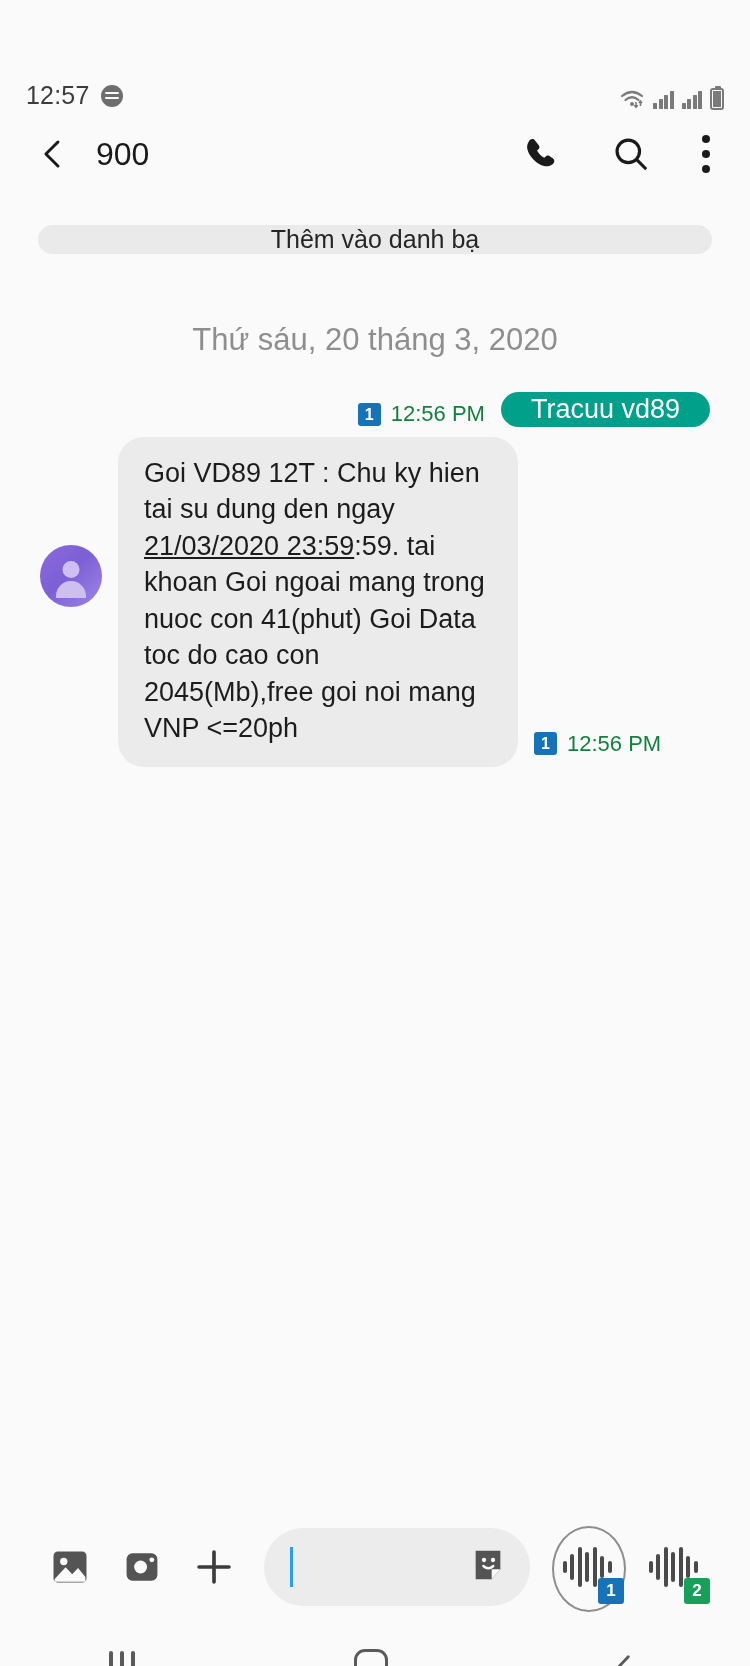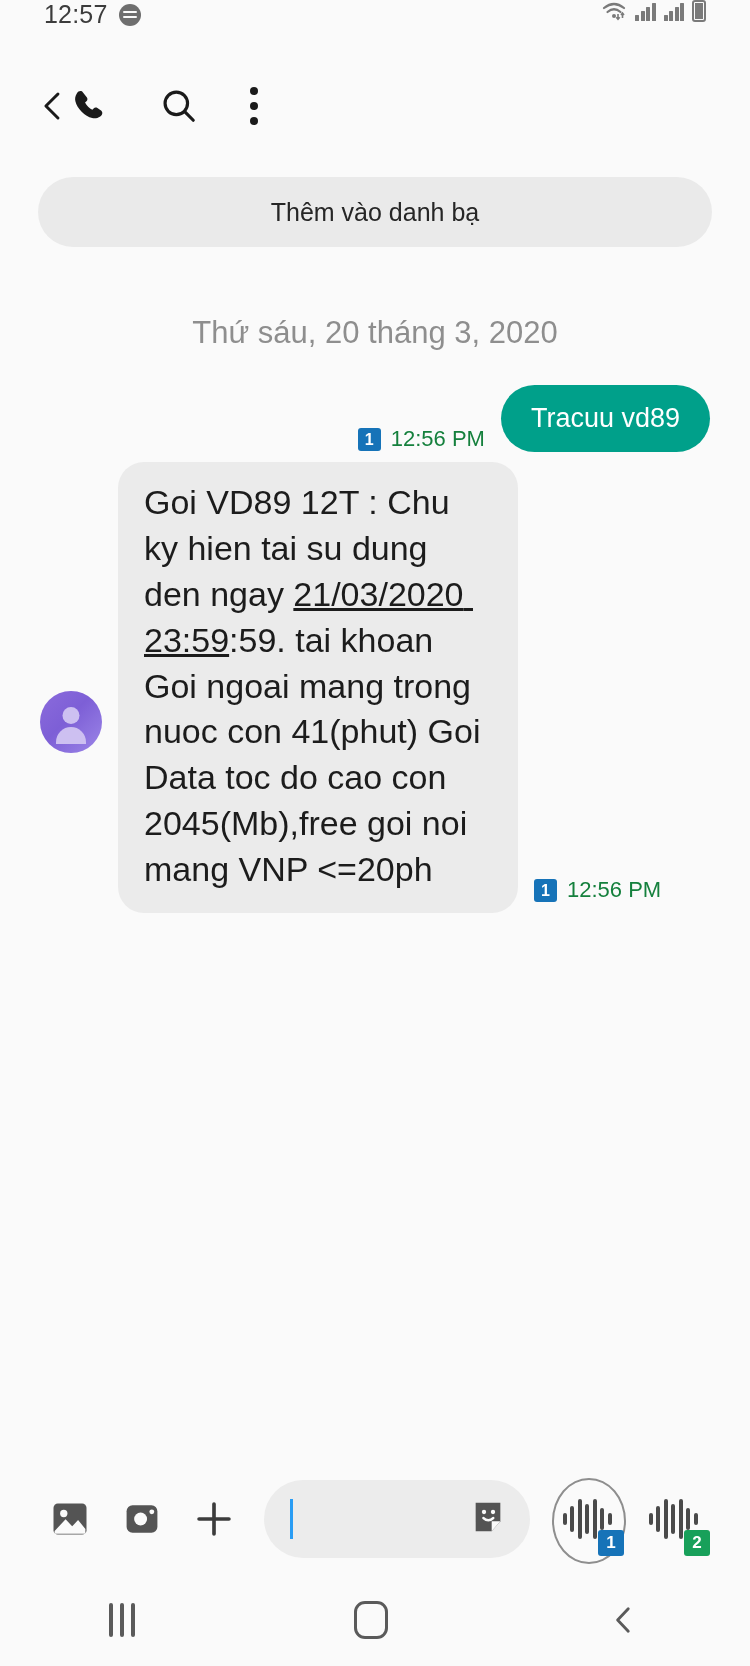--- a/index.html
+++ b/index.html
@@ -6,22 +6,22 @@
   html, body {
     width:750px; height:1666px;
     background:#fafafa;
     font-family:"Liberation Sans", sans-serif;
     overflow:hidden;
   }
   #app { position:relative; width:750px; height:1666px; background:#fafafa; }
 
   
   .statusbar {
-    height:62px; display:flex; align-items:flex-start;
-    padding:0 44px; justify-content:space-between;
+    height:62px; display:flex; align-items:flex-end;
+    padding:0 26px; justify-content:space-between;margin-top:48px;
   }
   .sb-left { display:flex; align-items:center; gap:11px; }
   .sb-clock { font-size:25px; color:#3c3c3c; letter-spacing:.2px; }
   .sb-right { display:flex; align-items:center; gap:8px; }
   .spotify { width:22px; height:22px; border-radius:50%; background:#6e6e6e;
              position:relative; display:inline-block; }
   .spotify::before, .spotify::after {
     content:""; position:absolute; left:4px; right:4px; height:2px;
     background:#fafafa; border-radius:2px;
   }
@@ -45,21 +45,21 @@
   .appbar { height:88px; display:flex; align-items:center; padding:0 40px 0 36px; }
   .back-ic { width:34px; height:34px; flex:none; }
   .title { font-size:32px; color:#1a1a1a; margin-left:26px; flex:1; }
   .appbar-actions { display:flex; align-items:center; gap:52px; }
   .ic { width:38px; height:38px; flex:none; display:block; }
   .kebab { width:8px; height:38px; display:flex; flex-direction:column;
            justify-content:space-between; align-items:center; }
   .kebab span { width:8px; height:8px; border-radius:50%; background:#1a1a1a; display:block; }
 
   
-  .chips { display:flex; gap:24px; padding:27px 38px 0 38px; }
+  .chips { display:flex; gap:24px; padding:27px 38px 0 38px;flex-direction:column; }
   .chip {
     flex:1; height:70px; border-radius:36px; background:#eaeaea;
     display:flex; align-items:center; justify-content:center;
     font-size:25px; color:#262626;
   }
 
   
   .convo { padding-top:40px; }
   .datesep { text-align:center; font-size:31px; color:#8e8e8e; margin:28px 0 34px; }
 
@@ -72,36 +72,36 @@
   .simbadge {
     width:23px; height:23px; border-radius:3px; color:#fff;
     font-size:16px; font-weight:bold; line-height:23px; text-align:center;
     flex:none;
   }
   .sim1 { background:#1673b8; }
   .sim2 { background:#18a05a; }
 
   .bubble-out {
     background:#00a08a; color:#fff; font-size:27px;
-    padding:18px 30px; border-radius:36px; margin-left:16px;
+    padding:2px 30px; border-radius:36px; margin-left:16px;
     max-width:430px;
   }
   .avatar {
     width:62px; height:62px; border-radius:50%; flex:none;
     background:linear-gradient(135deg,#8b6bdc 0%,#7d5fd6 45%,#9c86e8 100%);
     position:relative; margin-right:16px; margin-bottom:160px;
   }
   .avatar::before { content:""; position:absolute; left:50%; top:16px;
     transform:translateX(-50%); width:17px; height:17px; border-radius:50%;
     background:#cdc0f1; }
   .avatar::after  { content:""; position:absolute; left:50%; top:36px;
     transform:translateX(-50%); width:30px; height:17px;
     border-radius:16px 16px 0 0; background:#cdc0f1; }
   .bubble-in {
-    background:#ebebeb; color:#1c1c1c; font-size:34px; line-height:1.35;
+    background:#ebebeb; color:#1c1c1c; font-size:27px; line-height:1.35;
     padding:18px 26px 20px; border-radius:26px; max-width:400px;
     white-space:pre-wrap;
   }
   .bubble-in .lnk { text-decoration:underline; }
   .in-meta { margin-left:16px; margin-bottom:10px; }
 
   
   .toolbar {
     position:absolute; left:0; right:0; bottom:92px; height:110px;
     display:flex; align-items:center; padding:0 34px; gap:0;
@@ -177,20 +177,21 @@
           <i></i>
         </span>
       <span class="battery"></span>
     </div>
   </div>
 
   <div class="appbar">
     <svg class="back-ic" viewBox="0 0 24 24">
       <path d="M15.5 3.5 L7 12 l8.5 8.5" stroke="#1a1a1a" stroke-width="2.1" fill="none" stroke-linecap="round" stroke-linejoin="round"></path>
     </svg>
+    <span class="title">900</span>
     <div class="appbar-actions">
       <svg class="ic" viewBox="0 0 24 24">
         <path d="M6.6 2.6c-.9 0-1.7.5-2.2 1.3C3.3 5.6 3 7.3 3.4 9c1 4.5 6.1 9.6 10.6 10.6 1.7.4 3.4.1 5.1-1 .8-.5 1.3-1.3 1.3-2.2 0-.6-.3-1.2-.8-1.6l-2.3-1.6c-.8-.5-1.8-.4-2.4.3l-.8.9c-1.9-1-3.6-2.7-4.6-4.6l.9-.8c.7-.6.8-1.6.3-2.4L8.2 3.4c-.4-.5-1-.8-1.6-.8z" fill="#1a1a1a"></path>
       </svg>
       <svg class="ic" viewBox="0 0 24 24">
         <circle cx="10.3" cy="10.3" r="7.1" stroke="#1a1a1a" stroke-width="2" fill="none"></circle>
         <path d="M15.6 15.6 L21 21" stroke="#1a1a1a" stroke-width="2" stroke-linecap="round"></path>
       </svg>
       <span class="kebab">
         <span></span>

